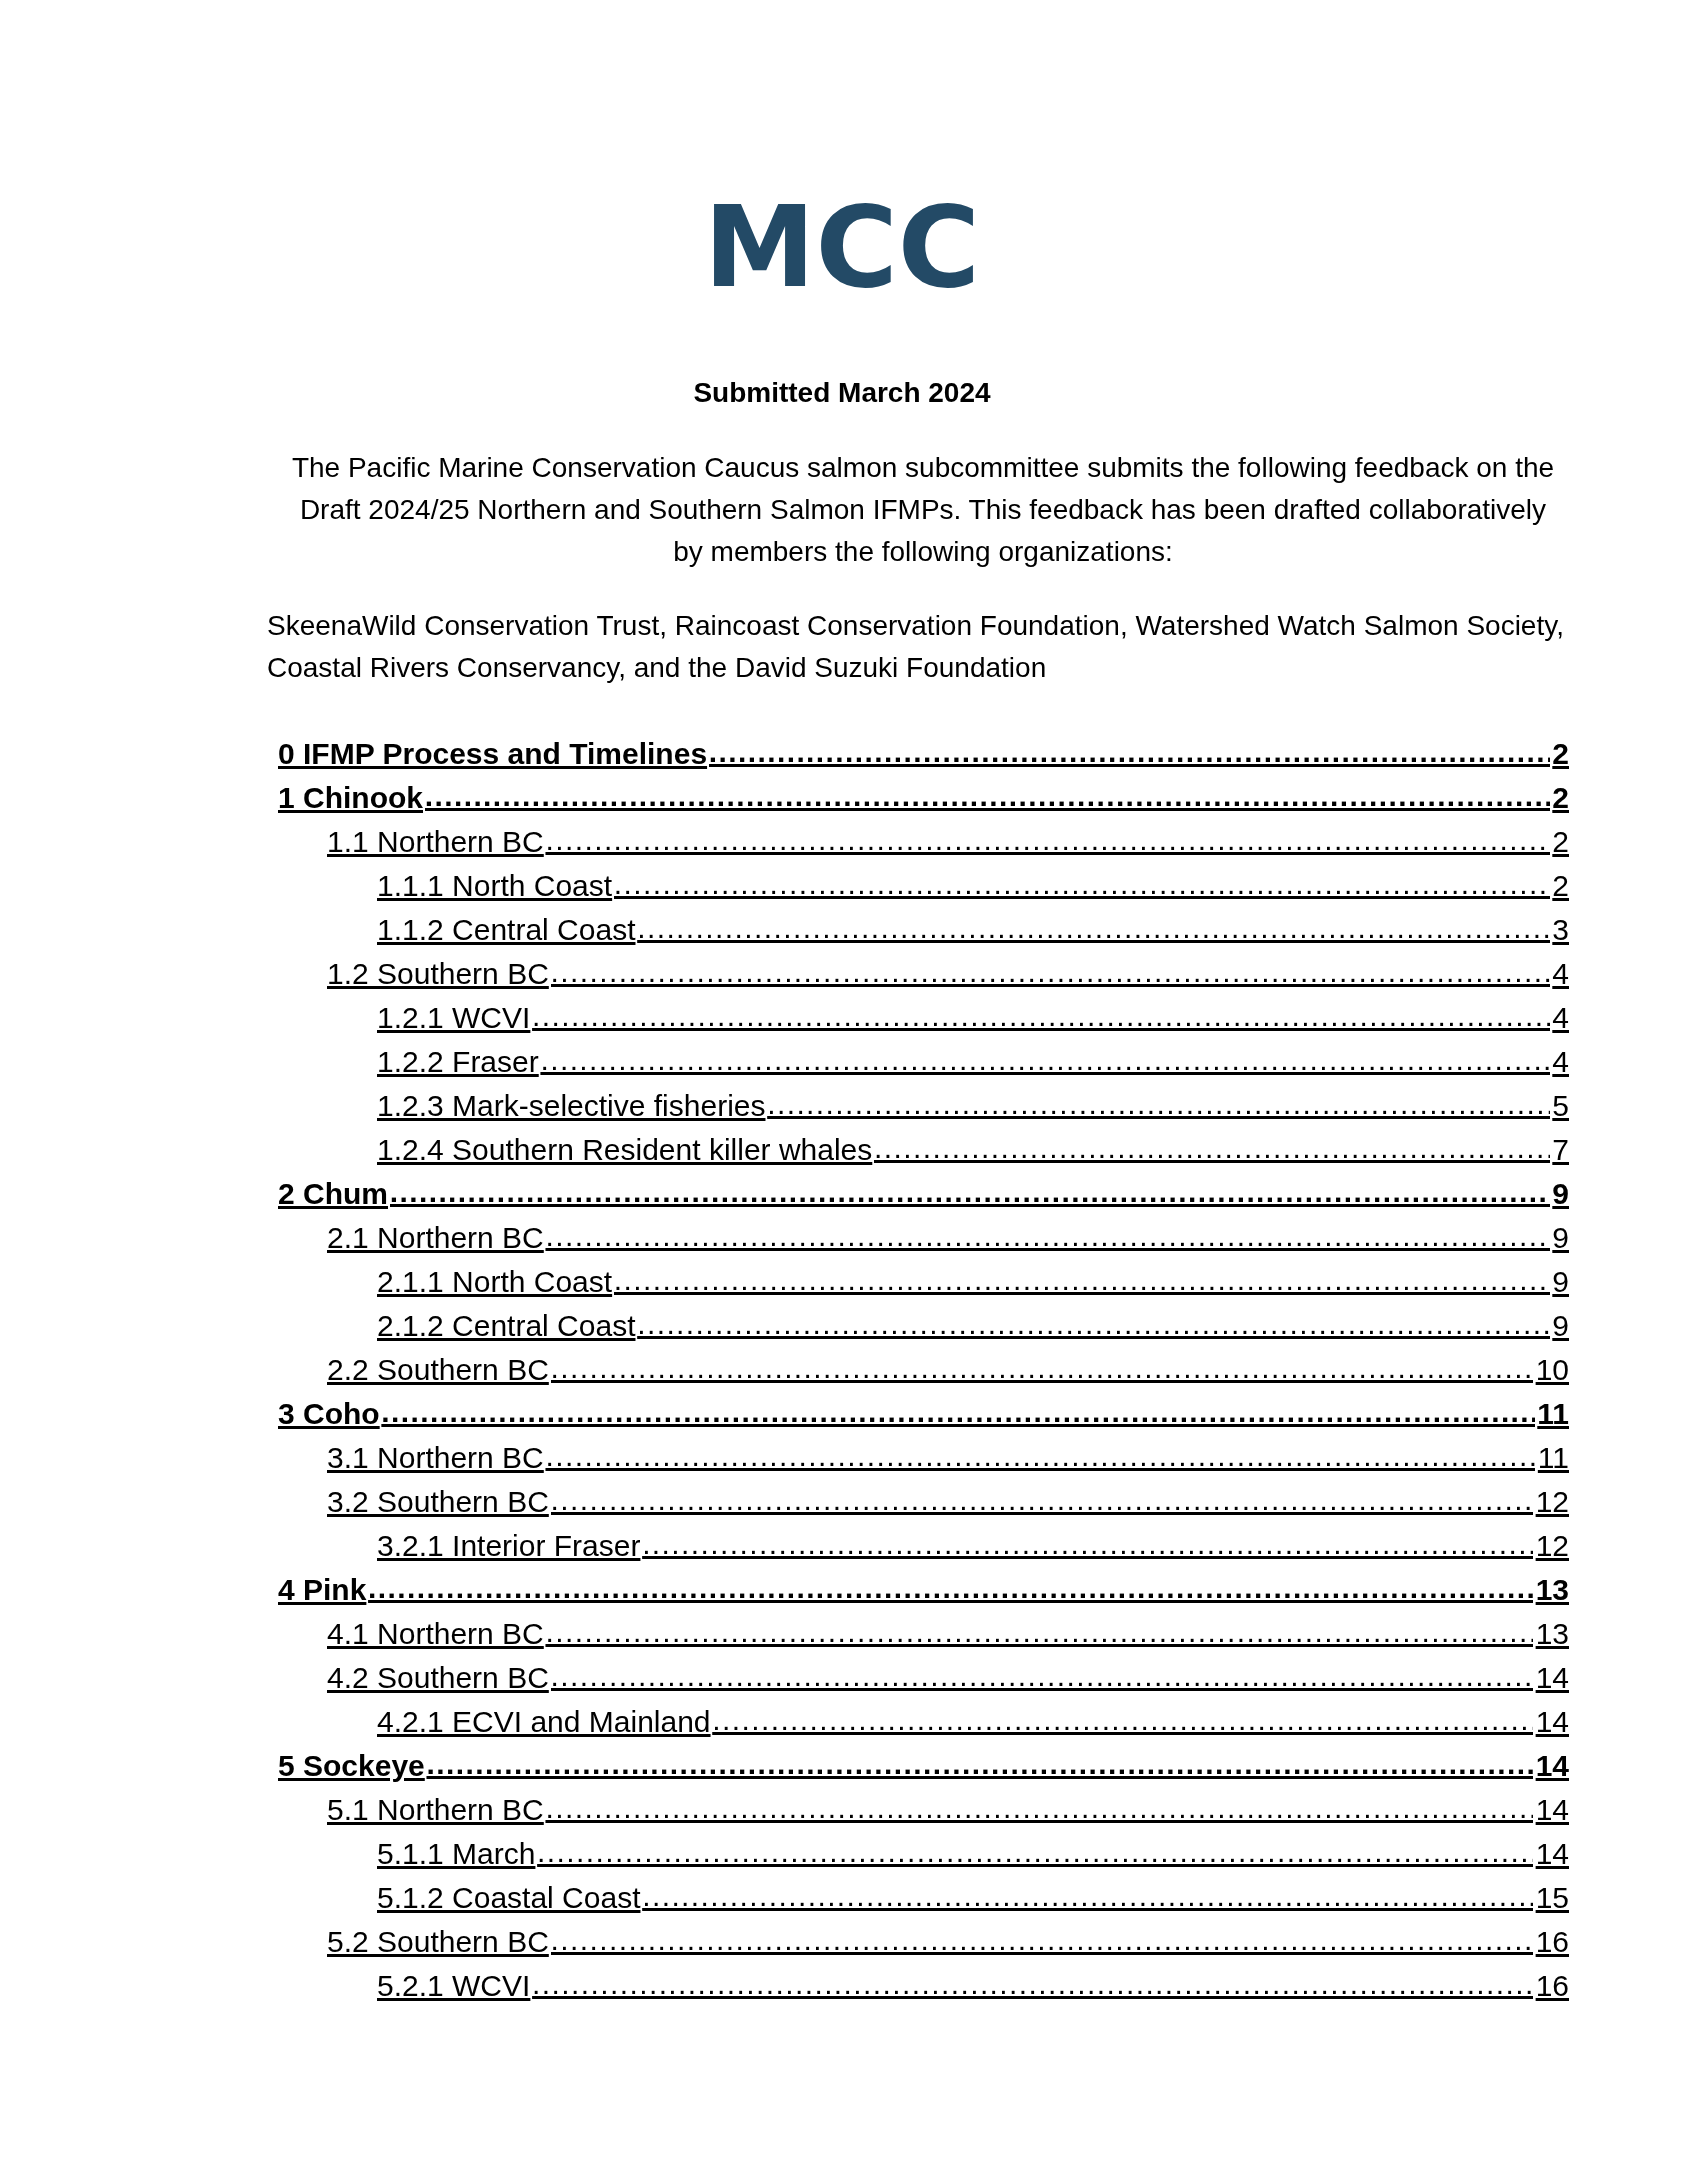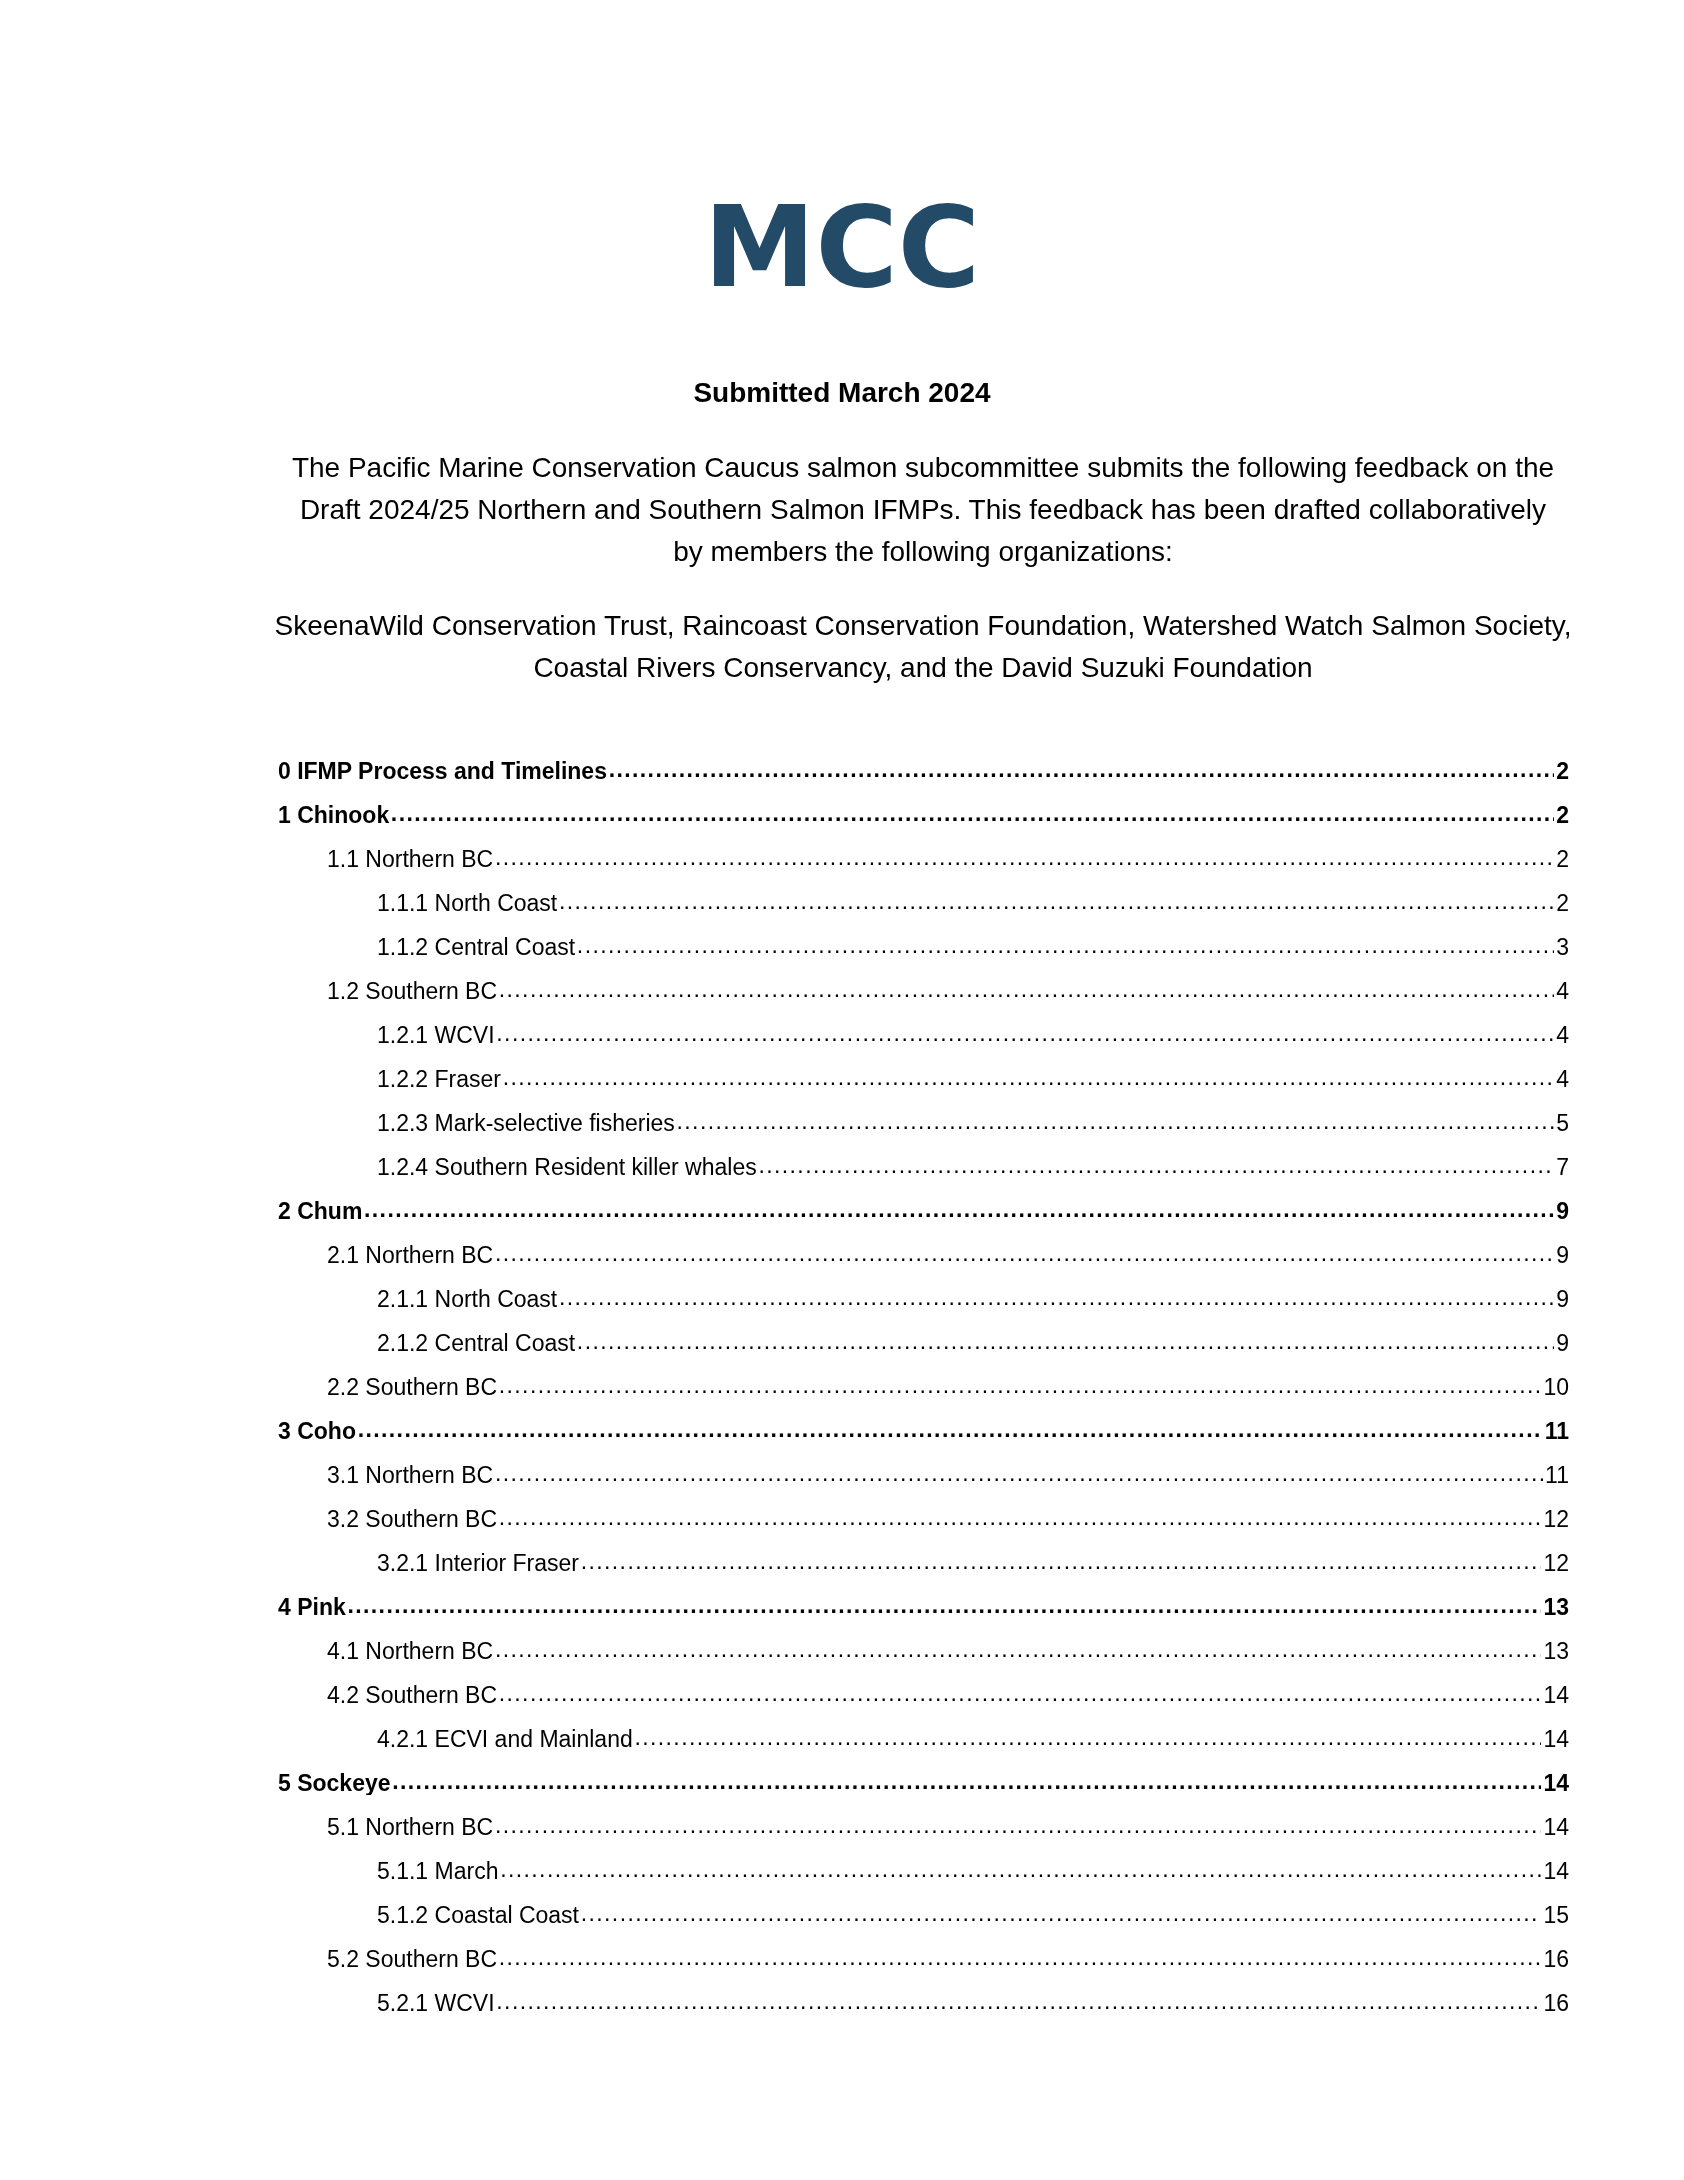--- a/index.html
+++ b/index.html
@@ -69,42 +69,43 @@
     text-align: center;
     font-size: 28px;
     font-weight: normal;
     line-height: 1.5;
   }
   .orgs {
     position: absolute;
     top: 605px;
     left: 187px;
     width: 1312px;
-    text-align: center;
+    text-align: left;
     font-size: 28px;
     font-weight: normal;
     line-height: 1.5;
   }
 
   
   .toc {
     position: absolute;
     top: 739px;
     left: 198px;
     width: 1291px;
   }
   .toc-entry {
     display: flex;
-    align-items: flex-end;
+    align-items: flex-start;
     width: 100%;
-    font-size: 23px;
+    font-size: 30px;
     line-height: 1.0;
     height: 44px;
     white-space: nowrap;
     overflow: hidden;
+    text-decoration: underline;
   }
   .toc-entry .toc-label {
     flex: 0 0 auto;
     padding-right: 1.7px;
   }
   .toc-entry .toc-dots {
     flex: 1 1 auto;
     overflow: hidden;
     white-space: nowrap;
     letter-spacing: 1.4px;

